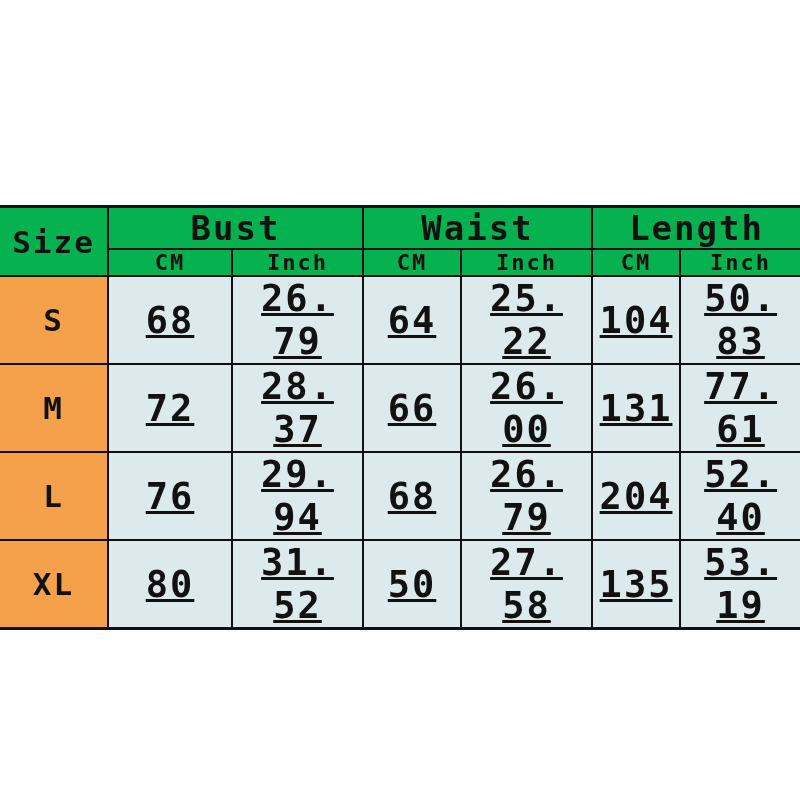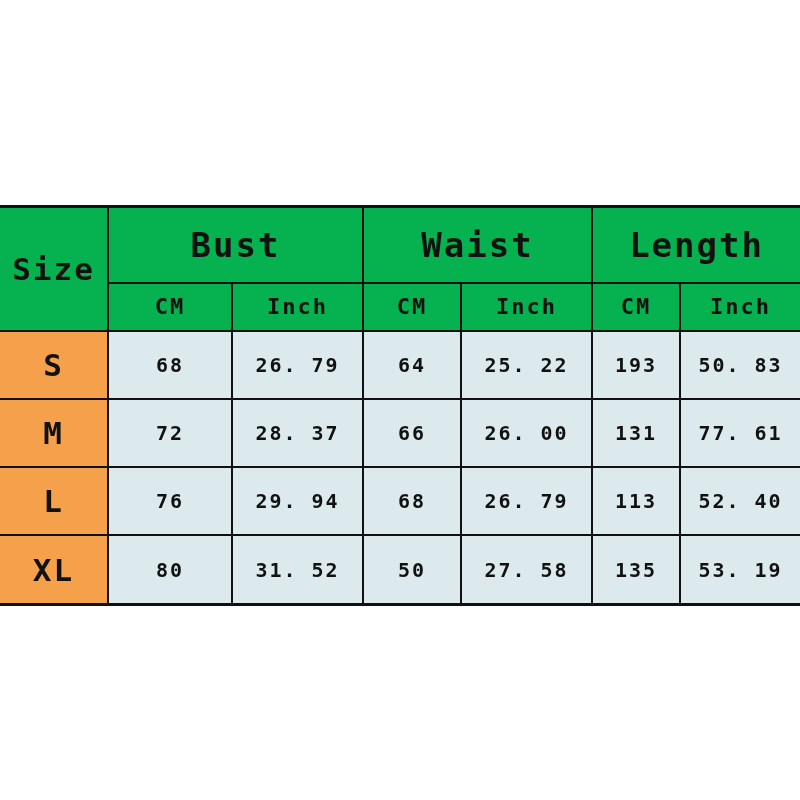--- a/index.html
+++ b/index.html
@@ -66,22 +66,23 @@
   }
 
   
   .size-cell {
     background: #F5A04A;
     font-size: 31px;
     letter-spacing: 3px;
   }
   .val {
     background: #DCEAED;
-    font-size: 20px;
+    font-size: 37px;
     letter-spacing: 2px;
+    text-decoration: underline;
   }
 </style>
 </head>
 <body>
 
 <div id="size-chart">
   <table class="chart">
     <colgroup>
       <col style="width:108px">
       <col style="width:124px">
@@ -108,41 +109,41 @@
         <td class="hd hd-unit">CM</td>
         <td class="hd hd-unit">Inch</td>
       </tr>
 
       <tr>
         <td class="size-cell">S</td>
         <td class="val">68</td>
         <td class="val">26. 79</td>
         <td class="val">64</td>
         <td class="val">25. 22</td>
-        <td class="val">193</td>
+        <td class="val">104</td>
         <td class="val">50. 83</td>
       </tr>
 
       <tr>
         <td class="size-cell">M</td>
         <td class="val">72</td>
         <td class="val">28. 37</td>
         <td class="val">66</td>
         <td class="val">26. 00</td>
         <td class="val">131</td>
         <td class="val">77. 61</td>
       </tr>
 
       <tr>
         <td class="size-cell">L</td>
         <td class="val">76</td>
         <td class="val">29. 94</td>
         <td class="val">68</td>
         <td class="val">26. 79</td>
-        <td class="val">113</td>
+        <td class="val">204</td>
         <td class="val">52. 40</td>
       </tr>
 
       <tr>
         <td class="size-cell">XL</td>
         <td class="val">80</td>
         <td class="val">31. 52</td>
         <td class="val">50</td>
         <td class="val">27. 58</td>
         <td class="val">135</td>

